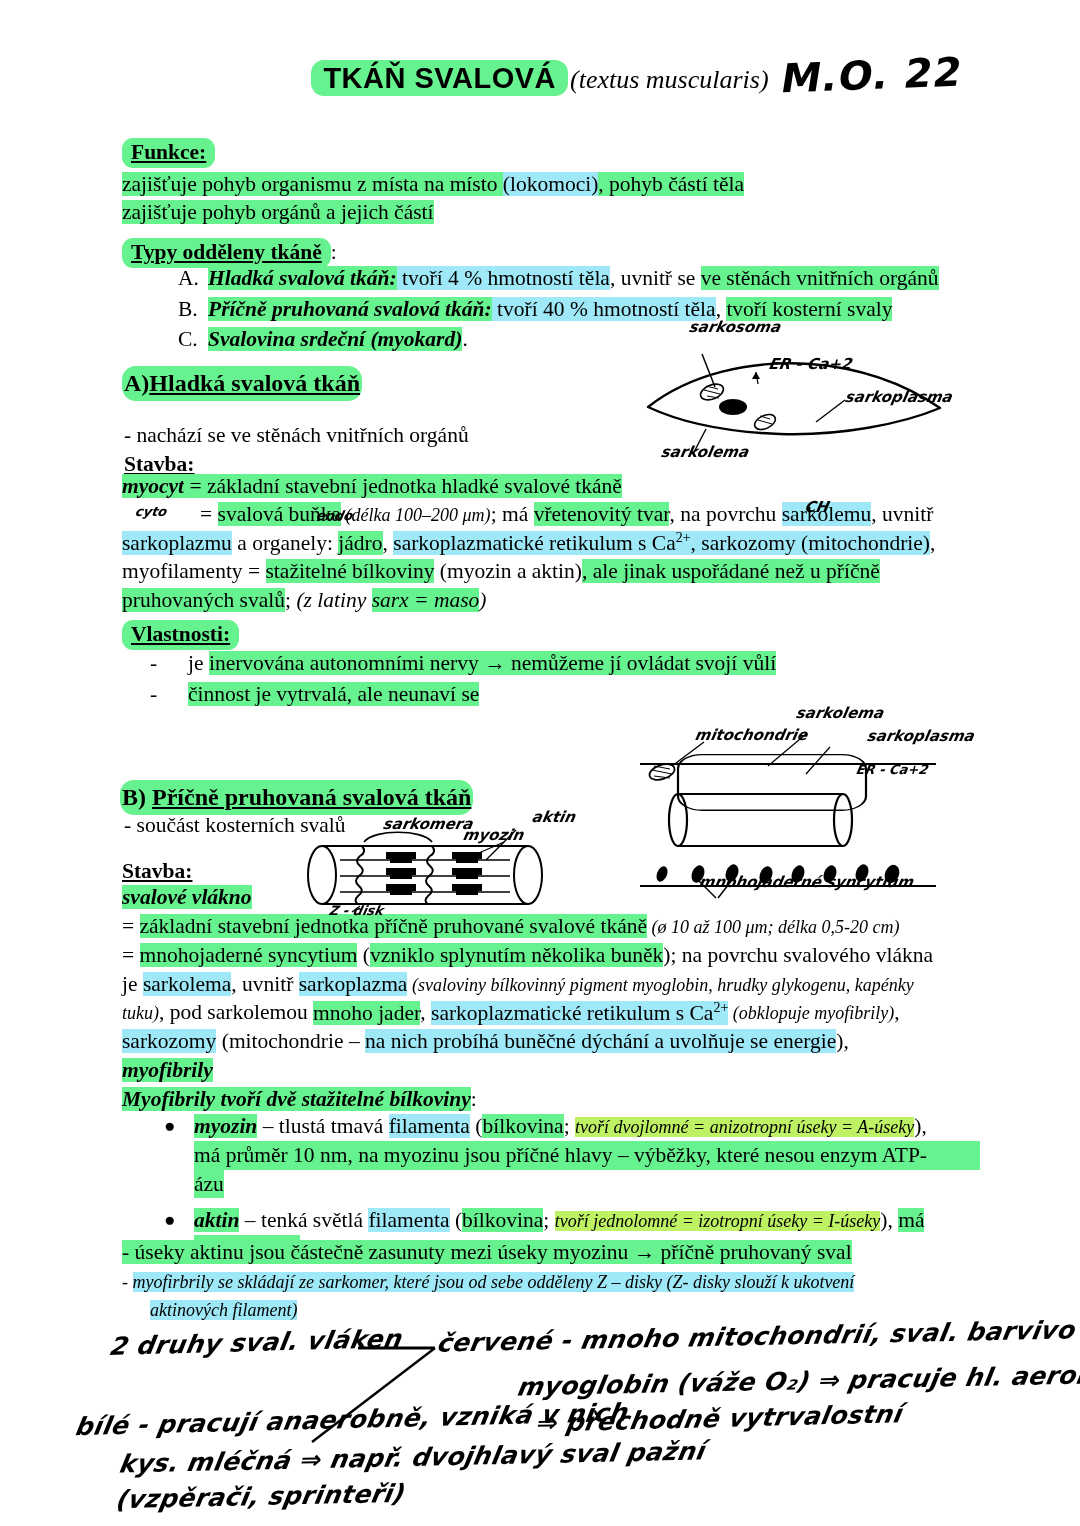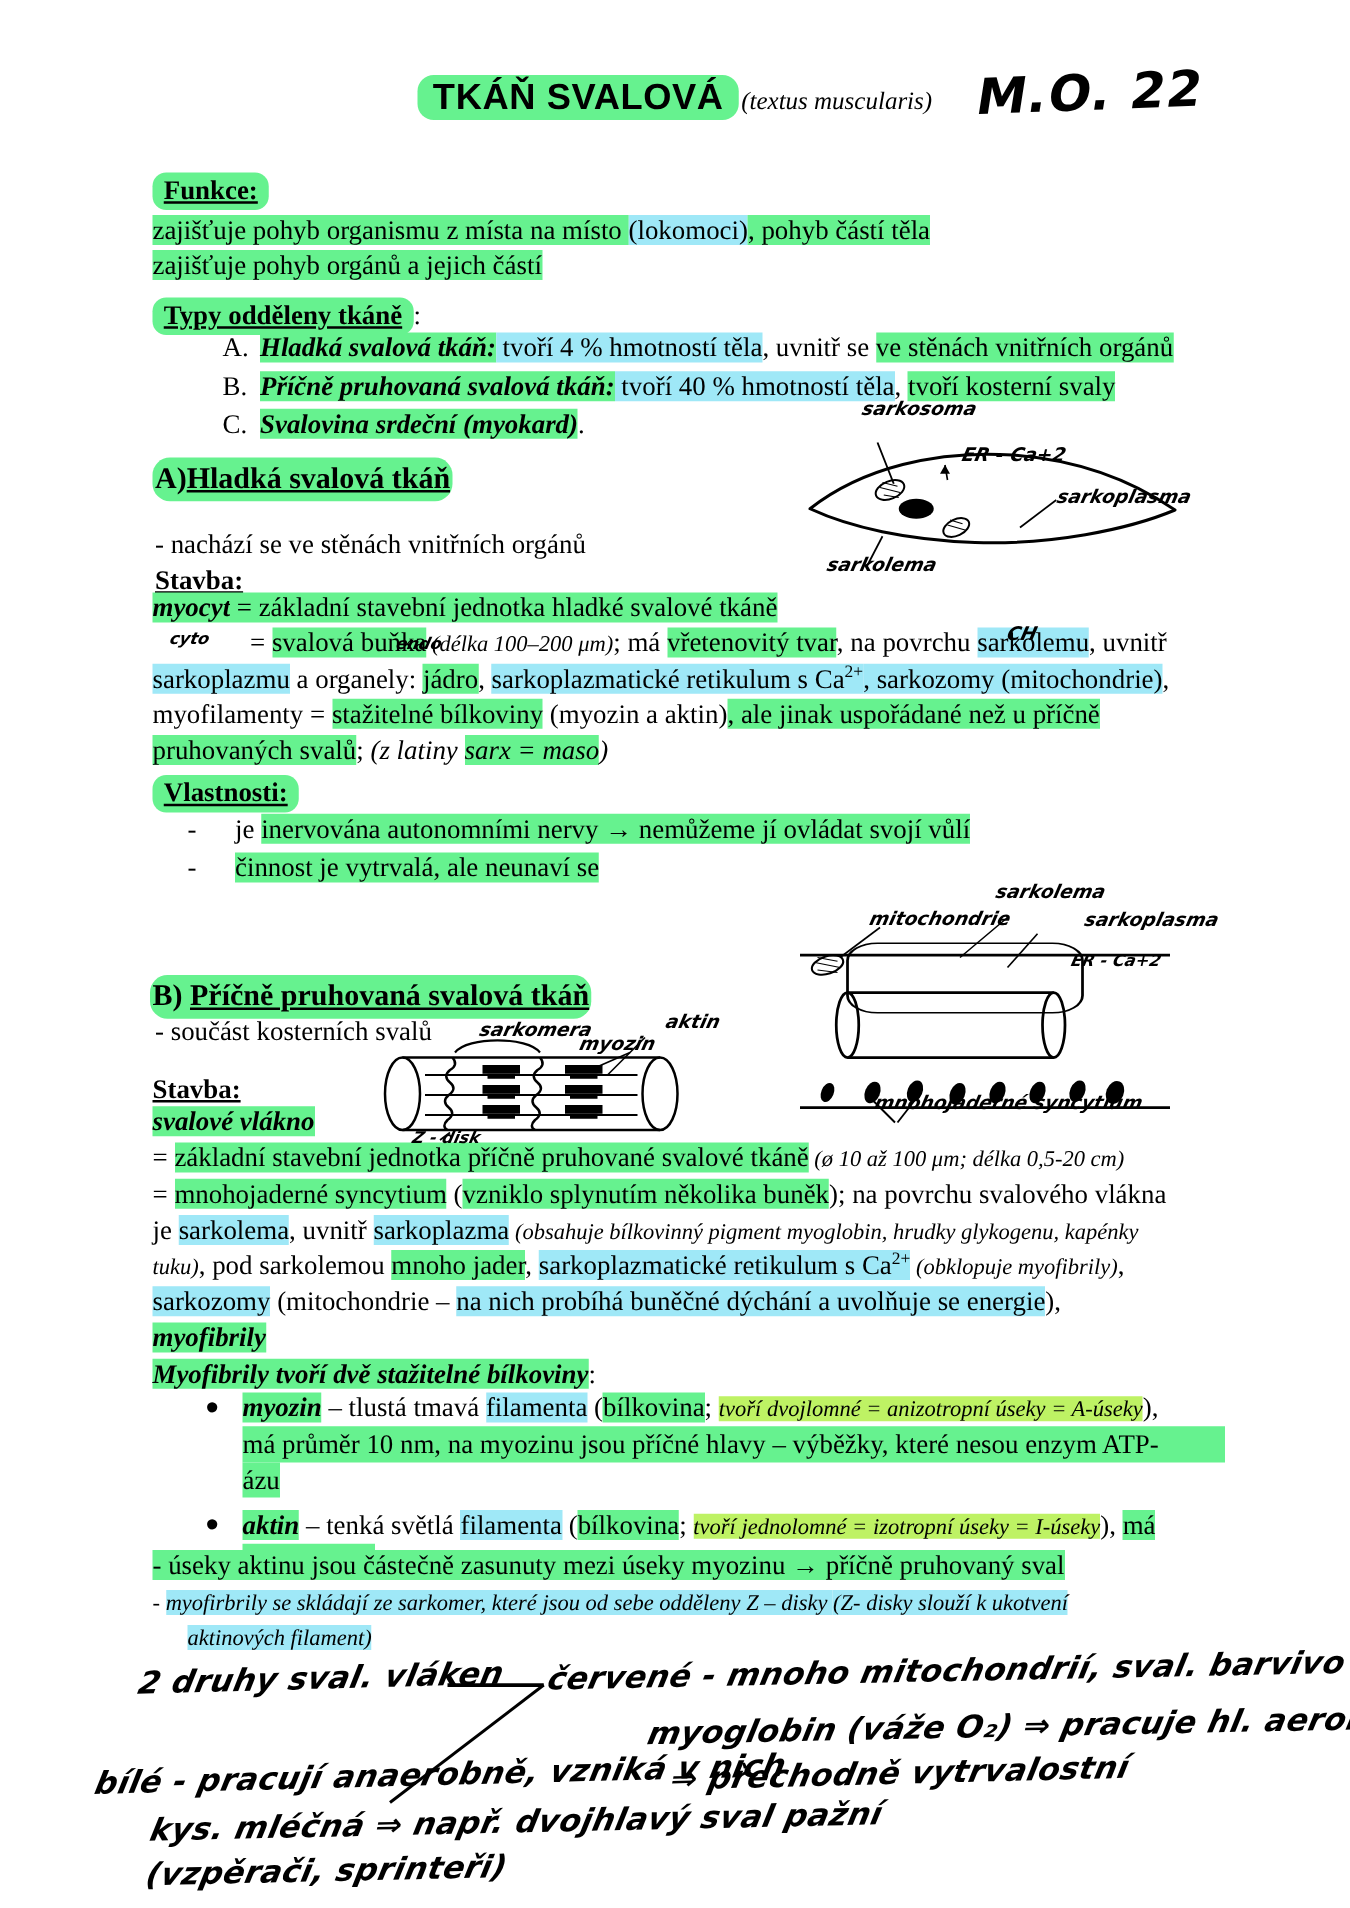--- a/index.html
+++ b/index.html
@@ -23,21 +23,21 @@
   .title-row{
     position:absolute; left:0; top:62px; width:1080px;
     text-align:center;
   }
   .title-main{
     font-family:"Liberation Sans", sans-serif;
     font-weight:bold; font-size:29px; letter-spacing:.5px;
     padding:2px 12px; border-radius:13px;
   }
   .title-sub{
-    font-style:italic; font-size:20px; margin-left:2px;
+    font-style:italic; font-size:26px; margin-left:2px;
   }
   .mo-code{
     position:absolute; right:118px; top:52px;
     font-family:"DejaVu Sans", sans-serif;
     font-size:40px; font-weight:700;
     transform:skewX(-11deg) rotate(-2.2deg);
     letter-spacing:1px;
   }
 
   
@@ -154,21 +154,21 @@
   <div class="tx" style="left:122px; top:858px;">
     <span class="b" style="text-decoration:underline;">Stavba:</span>
   </div>
   <div class="tx" style="left:122px; top:884px;">
     <span class="bi hl-g">svalové vlákno</span>
   </div>
 
   <div class="tx" style="left:122px; top:912px; width:845px; line-height:1.34;">
     <div style="white-space:nowrap;"><span>= </span><span class="hl-g">základní stavební jednotka příčně pruhované svalové tkáně</span><span class="sm"> (ø 10 až 100 μm; délka 0,5-20 cm)</span></div>
     <div style="white-space:nowrap;"><span>= </span><span class="hl-g">mnohojaderné syncytium</span><span> (</span><span class="hl-g">vzniklo splynutím několika buněk</span><span>); na povrchu svalového vlákna</span></div>
-    <div style="white-space:nowrap;"><span>je </span><span class="hl-c">sarkolema</span><span>, uvnitř </span><span class="hl-c">sarkoplazma</span><span class="sm"> (obsahuje bílkovinný pigment myoglobin, hrudky glykogenu, kapénky</span></div>
+    <div style="white-space:nowrap;"><span>je </span><span class="hl-c">sarkolema</span><span>, uvnitř </span><span class="hl-c">sarkoplazma</span><span class="sm"> (svaloviny bílkovinný pigment myoglobin, hrudky glykogenu, kapénky</span></div>
     <div style="white-space:nowrap;"><span class="sm">tuku)</span><span>, pod sarkolemou </span><span class="hl-g">mnoho jader</span><span>, </span><span class="hl-c"><span>sarkoplazmatické retikulum s Ca</span><sup>2+</sup></span><span class="sm"> (obklopuje myofibrily)</span><span>,</span></div>
     <div style="white-space:nowrap;"><span class="hl-c">sarkozomy</span><span> (mitochondrie – </span><span class="hl-c">na nich probíhá buněčné dýchání a uvolňuje se energie</span><span>),</span></div>
     <div style="white-space:nowrap;"><span class="bi hl-g">myofibrily</span></div>
   </div>
 
   <div class="tx" style="left:122px; top:1086px;">
     <span class="bi hl-g">Myofibrily tvoří dvě stažitelné bílkoviny</span><span>:</span>
   </div>
 
   <div class="bul" style="left:150px; top:1112px; width:830px;">

